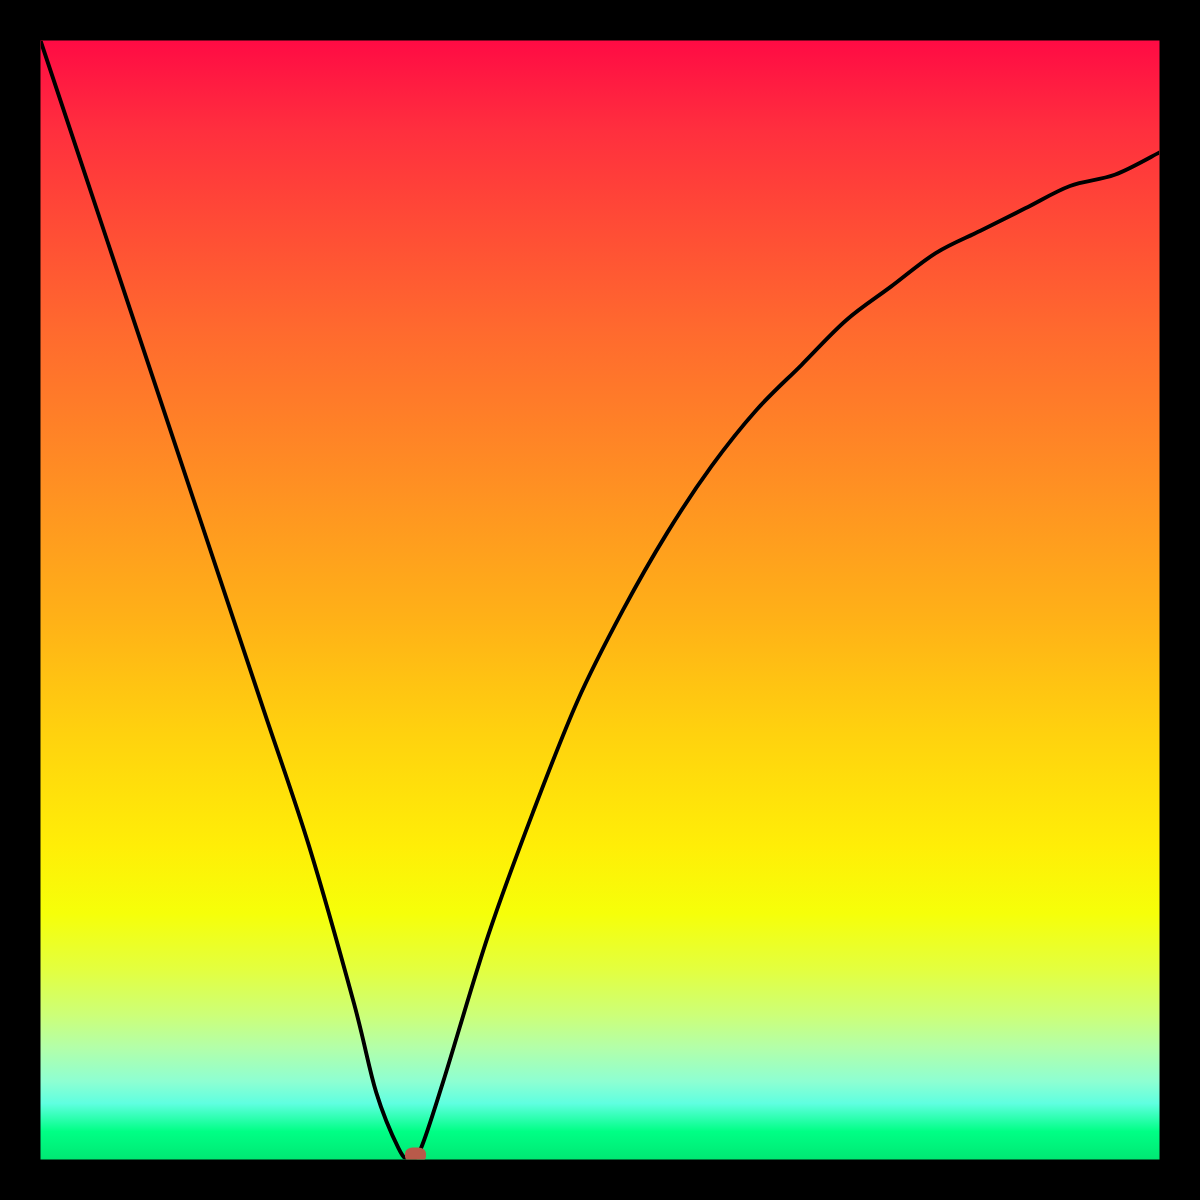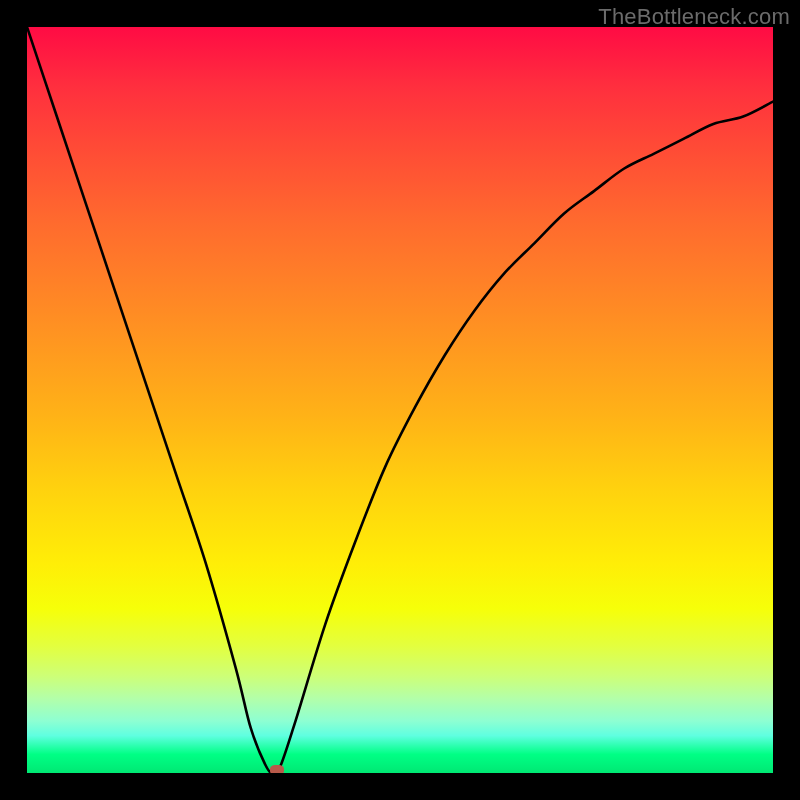--- a/index.html
+++ b/index.html
@@ -69,21 +69,20 @@
     background: #b85a4a;
     transform: translate(-50%, -50%);
     z-index: 3;
   }
 </style>
 </head>
 <body>
 
 <div class="frame">
 
-  <div class="watermark">TheBottleneck.com</div>
 
   <div class="plot-area">
 
     <svg class="curve" viewBox="0 0 746 746" preserveAspectRatio="none">
       <path id="curve-path" fill="none" stroke="#000000" stroke-width="2.6" stroke-linecap="round" stroke-linejoin="round" d="M 0.00 0.00 C 4.97 14.92, 19.89 59.68, 29.84 89.52 C 39.79 119.36, 49.73 149.20, 59.68 179.04 C 69.63 208.88, 79.57 238.72, 89.52 268.56 C 99.47 298.40, 109.41 328.24, 119.36 358.08 C 129.31 387.92, 139.25 417.76, 149.20 447.60 C 159.15 477.44, 169.09 504.79, 179.04 537.12 C 188.99 569.45, 201.42 614.21, 208.88 641.56 C 216.34 668.91, 218.83 685.08, 223.80 701.24 C 228.77 717.40, 234.99 731.08, 238.72 738.54 C 242.45 746.00, 243.69 746.00, 246.18 746.00 C 248.67 746.00, 249.91 747.24, 253.64 738.54 C 257.37 729.84, 261.10 717.40, 268.56 693.78 C 276.02 670.16, 288.45 626.64, 298.40 596.80 C 308.35 566.96, 318.29 540.85, 328.24 514.74 C 338.19 488.63, 348.13 462.52, 358.08 440.14 C 368.03 417.76, 377.97 399.11, 387.92 380.46 C 397.87 361.81, 407.81 344.40, 417.76 328.24 C 427.71 312.08, 437.65 297.16, 447.60 283.48 C 457.55 269.80, 467.49 257.37, 477.44 246.18 C 487.39 234.99, 497.33 226.29, 507.28 216.34 C 517.23 206.39, 527.17 195.20, 537.12 186.50 C 547.07 177.80, 557.01 171.58, 566.96 164.12 C 576.91 156.66, 586.85 147.96, 596.80 141.74 C 606.75 135.52, 616.69 131.79, 626.64 126.82 C 636.59 121.85, 646.53 116.87, 656.48 111.90 C 666.43 106.93, 676.37 100.71, 686.32 96.98 C 696.27 93.25, 706.21 93.25, 716.16 89.52 C 726.11 85.79, 741.03 77.09, 746.00 74.60"></path>
     </svg>
 
     <div class="marker" id="min-marker" style="left: 249.91px; top: 743px;"></div>
   </div>
 

